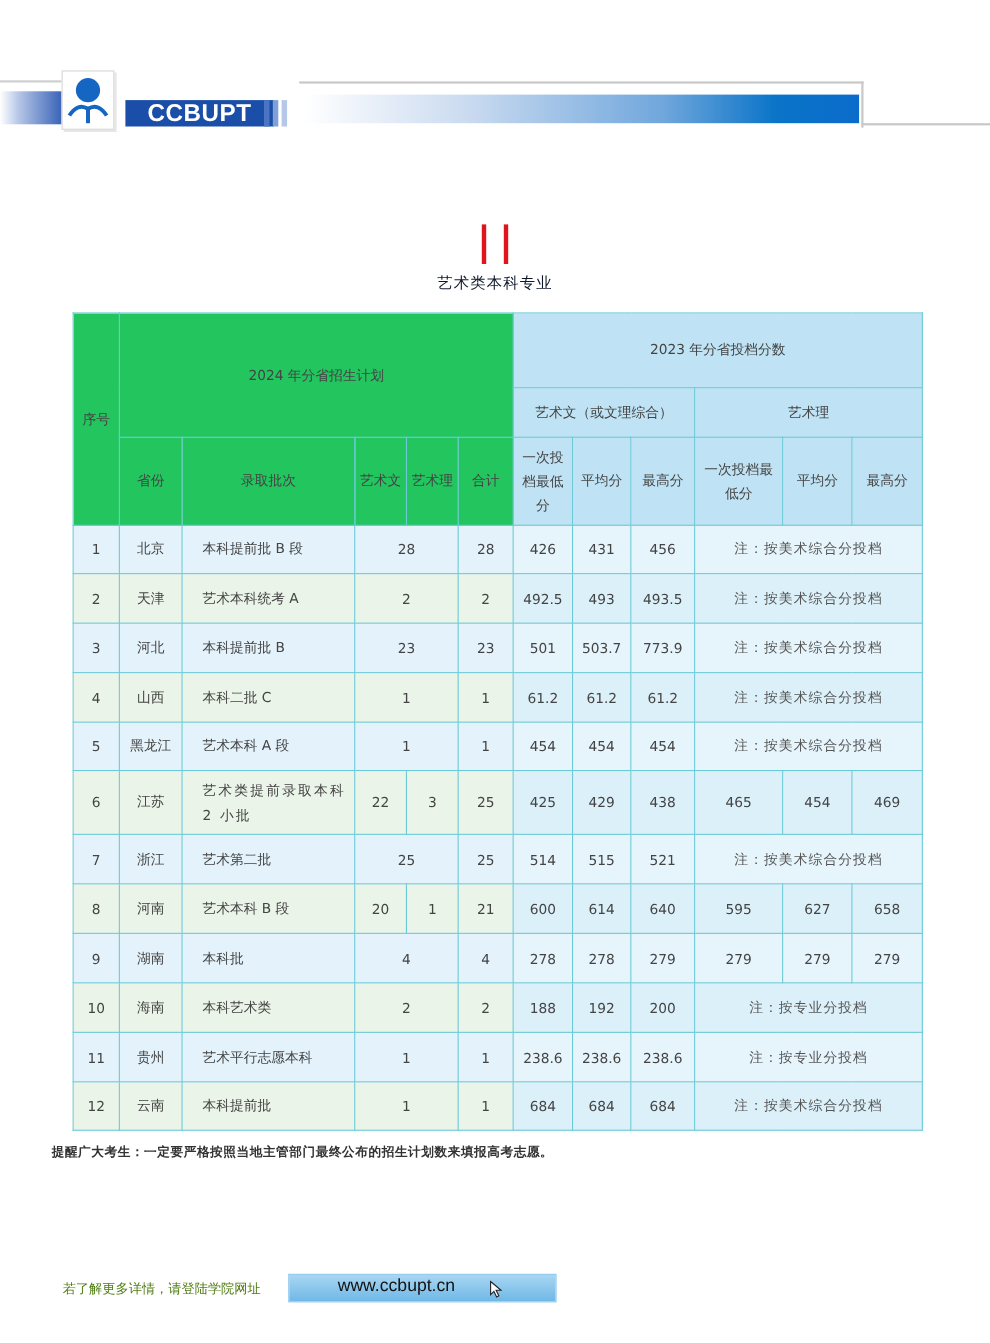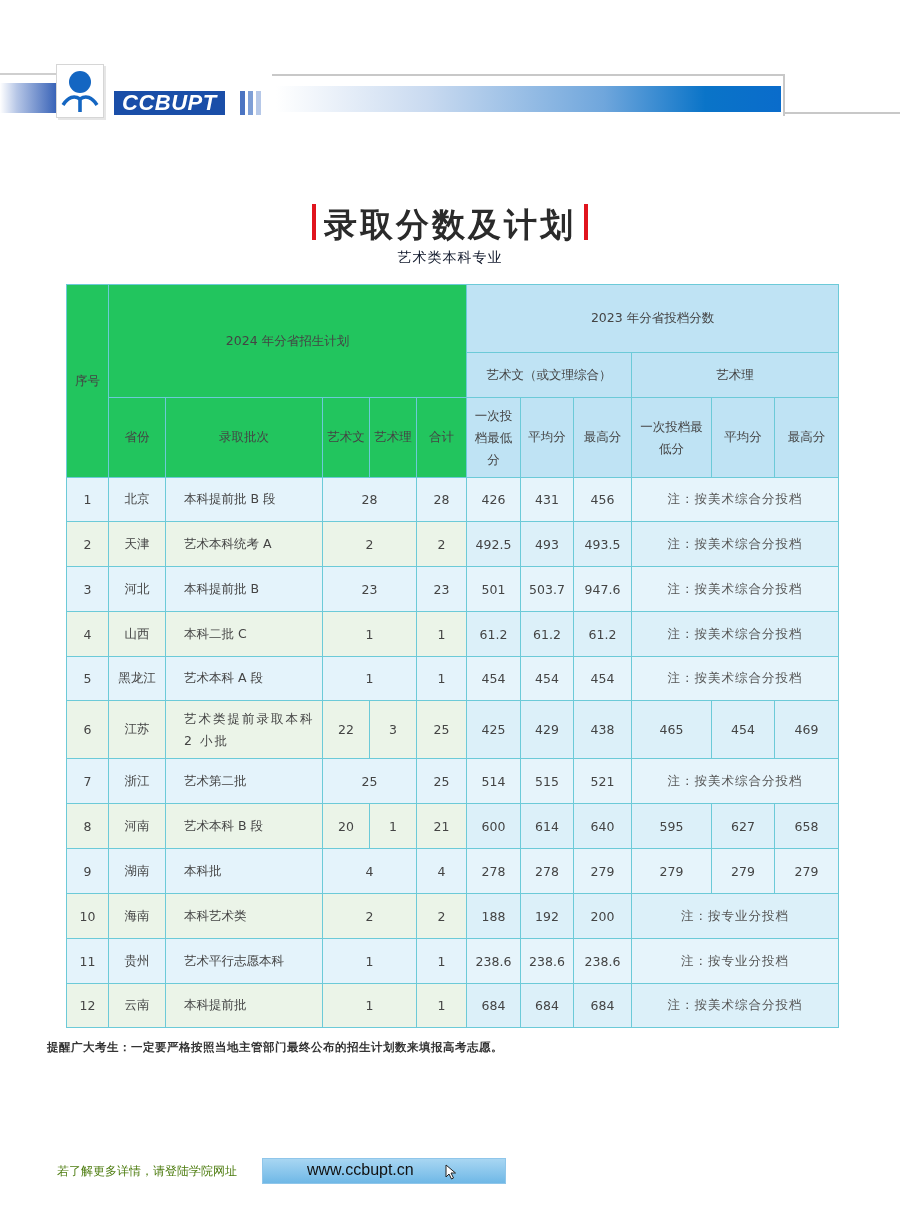--- a/index.html
+++ b/index.html
@@ -6,23 +6,23 @@
   body { width:900px; height:1221px; position:relative; overflow:hidden;
          font-family:"DejaVu Sans","Liberation Sans",sans-serif; color:#333; }
 
   
   .banner-left { position:absolute; left:0; top:83px; width:56px; height:30px;
     background:linear-gradient(90deg,#ffffff 0%,#b6c6e6 30%,#3a64b8 100%); }
   .banner-topline { position:absolute; left:0; top:73px; width:56px; height:2px; background:#cfcfcf; }
   .logo-box { position:absolute; left:56px; top:64px; width:46px; height:52px; background:#fff;
     border:1px solid #d6d6d6; box-shadow:2px 2px 0 #e6e6e6; }
   .logo-box svg { position:absolute; left:4px; top:4px; }
-  .logo-word { position:absolute; left:114px; top:91px; height:24px; padding:0 8px;
+  .logo-word { position:absolute; left:114px; top:91px; height:24px; padding:0 20px;
     background:#1a4ea8; color:#fff; font-family:"Liberation Sans",sans-serif; font-weight:bold;
-    font-size:22px; line-height:24px; letter-spacing:0.5px;font-style:italic; }
+    font-size:22px; line-height:24px; letter-spacing:0.5px; }
   .logo-bars { position:absolute; left:240px; top:91px; height:24px; display:flex; gap:3px; }
   .logo-bars span { display:block; width:5px; height:24px; }
   .banner-frame { position:absolute; left:272px; top:74px; width:511px; height:40px;
     border-top:2px solid #c8c8c8; border-right:2px solid #c8c8c8; }
   .banner-bar { position:absolute; left:276px; top:86px; width:505px; height:26px;
     background:linear-gradient(90deg,#ffffff 0%,#c9daf0 30%,#6fa6dc 65%,#0a74c8 85%,#0a6ccb 100%); }
   .banner-tail { position:absolute; left:783px; top:112px; width:117px; height:2px; background:#c8c8c8; }
 
   
   .title-wrap { position:absolute; left:0; top:203px; width:900px; text-align:center; }
@@ -72,21 +72,21 @@
     <span style="background:#4b74c2"></span>
       <span style="background:#7f9fd6"></span>
       <span style="background:#b6c8e8"></span>
   </div>
   <div class="banner-frame"></div>
   <div class="banner-bar"></div>
   <div class="banner-tail"></div>
 </div>
 
 <div class="title-wrap">
-  <span class="title"><span class="bar"></span><span>录取分数及计划</span><span class="bar"></span></span>
+  <span class="title"><span class="bar"></span><span class="bar"></span></span>
 </div>
 <div class="subtitle">艺术类本科专业</div>
 
 <table class="admit">
   <colgroup>
     <col style="width:42px">
       <col style="width:57px">
       <col style="width:157px">
     <col style="width:47px">
       <col style="width:47px">
@@ -147,21 +147,21 @@
   </tr>
 
   <tr class="r-odd" style="height:45px">
     <td class="l">3</td>
     <td class="l">河北</td>
     <td class="l left">本科提前批 B</td>
     <td class="l" colspan="2">23</td>
     <td class="l">23</td>
     <td class="r">501</td>
     <td class="r">503.7</td>
-    <td class="r">947.6</td>
+    <td class="r">773.9</td>
     <td class="r note" colspan="3">注：按美术综合分投档</td>
   </tr>
 
   <tr class="r-even" style="height:45px">
     <td class="l">4</td>
     <td class="l">山西</td>
     <td class="l left">本科二批 C</td>
     <td class="l" colspan="2">1</td>
     <td class="l">1</td>
     <td class="r">61.2</td>

